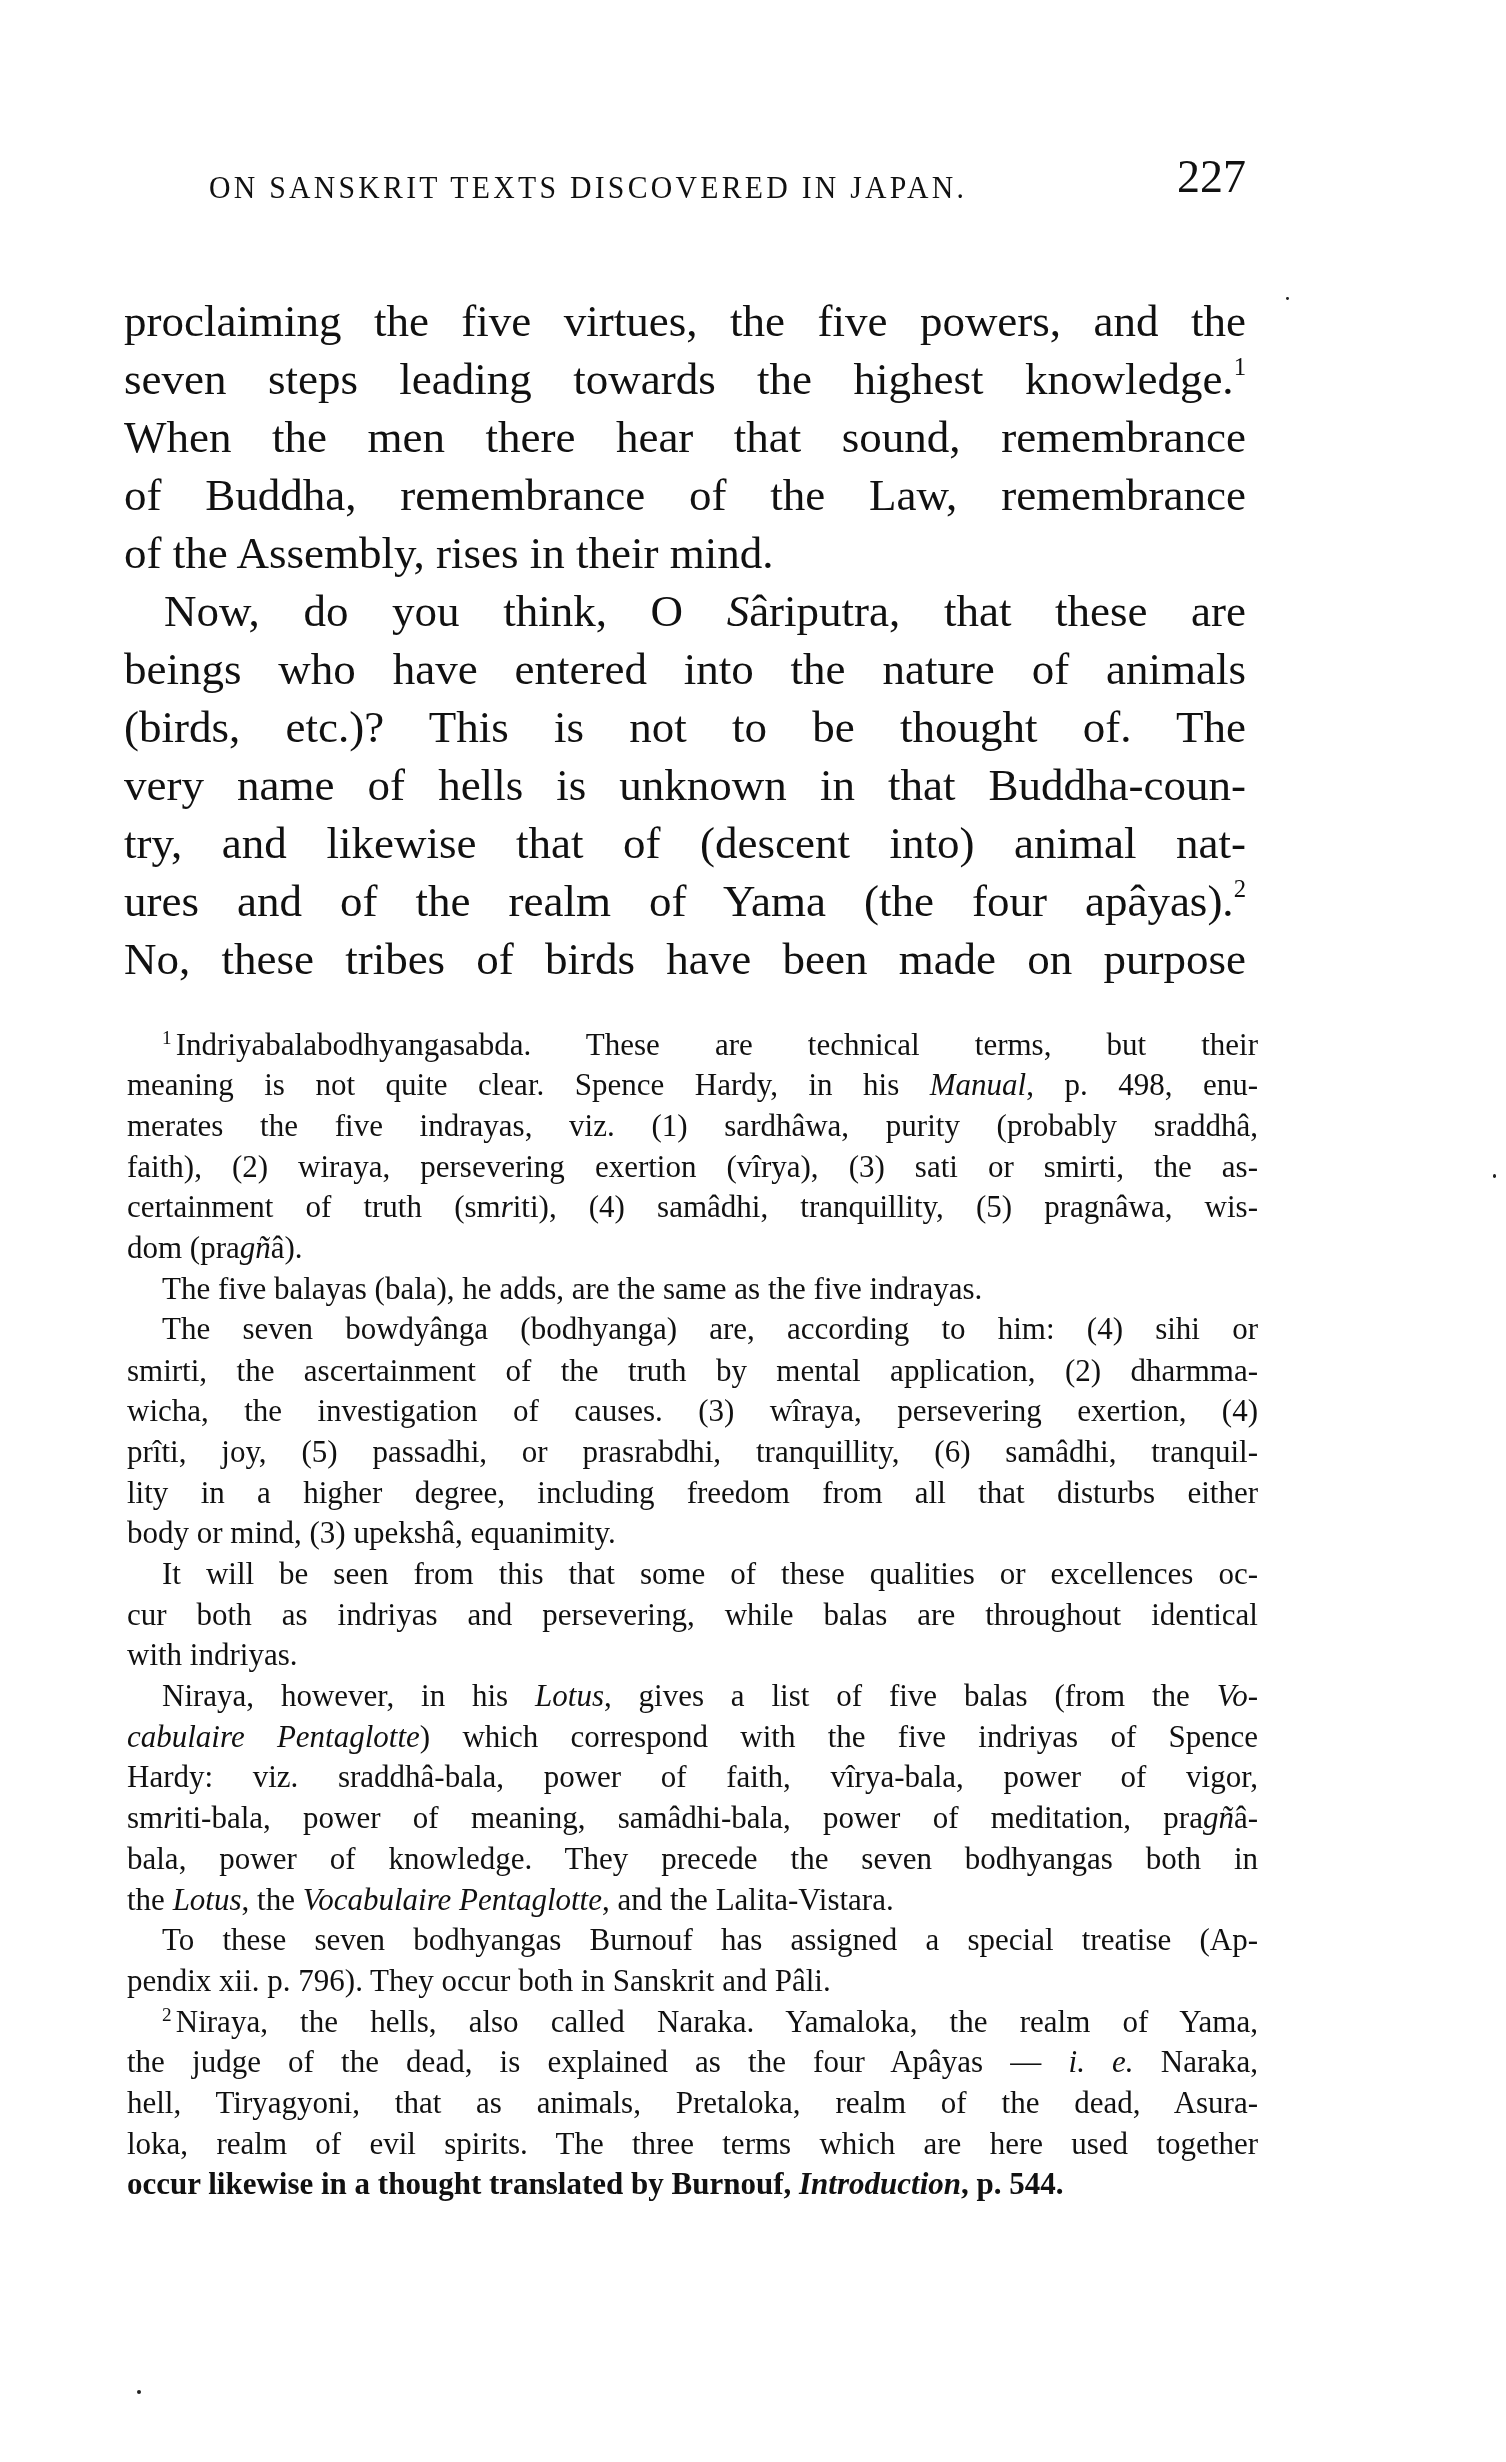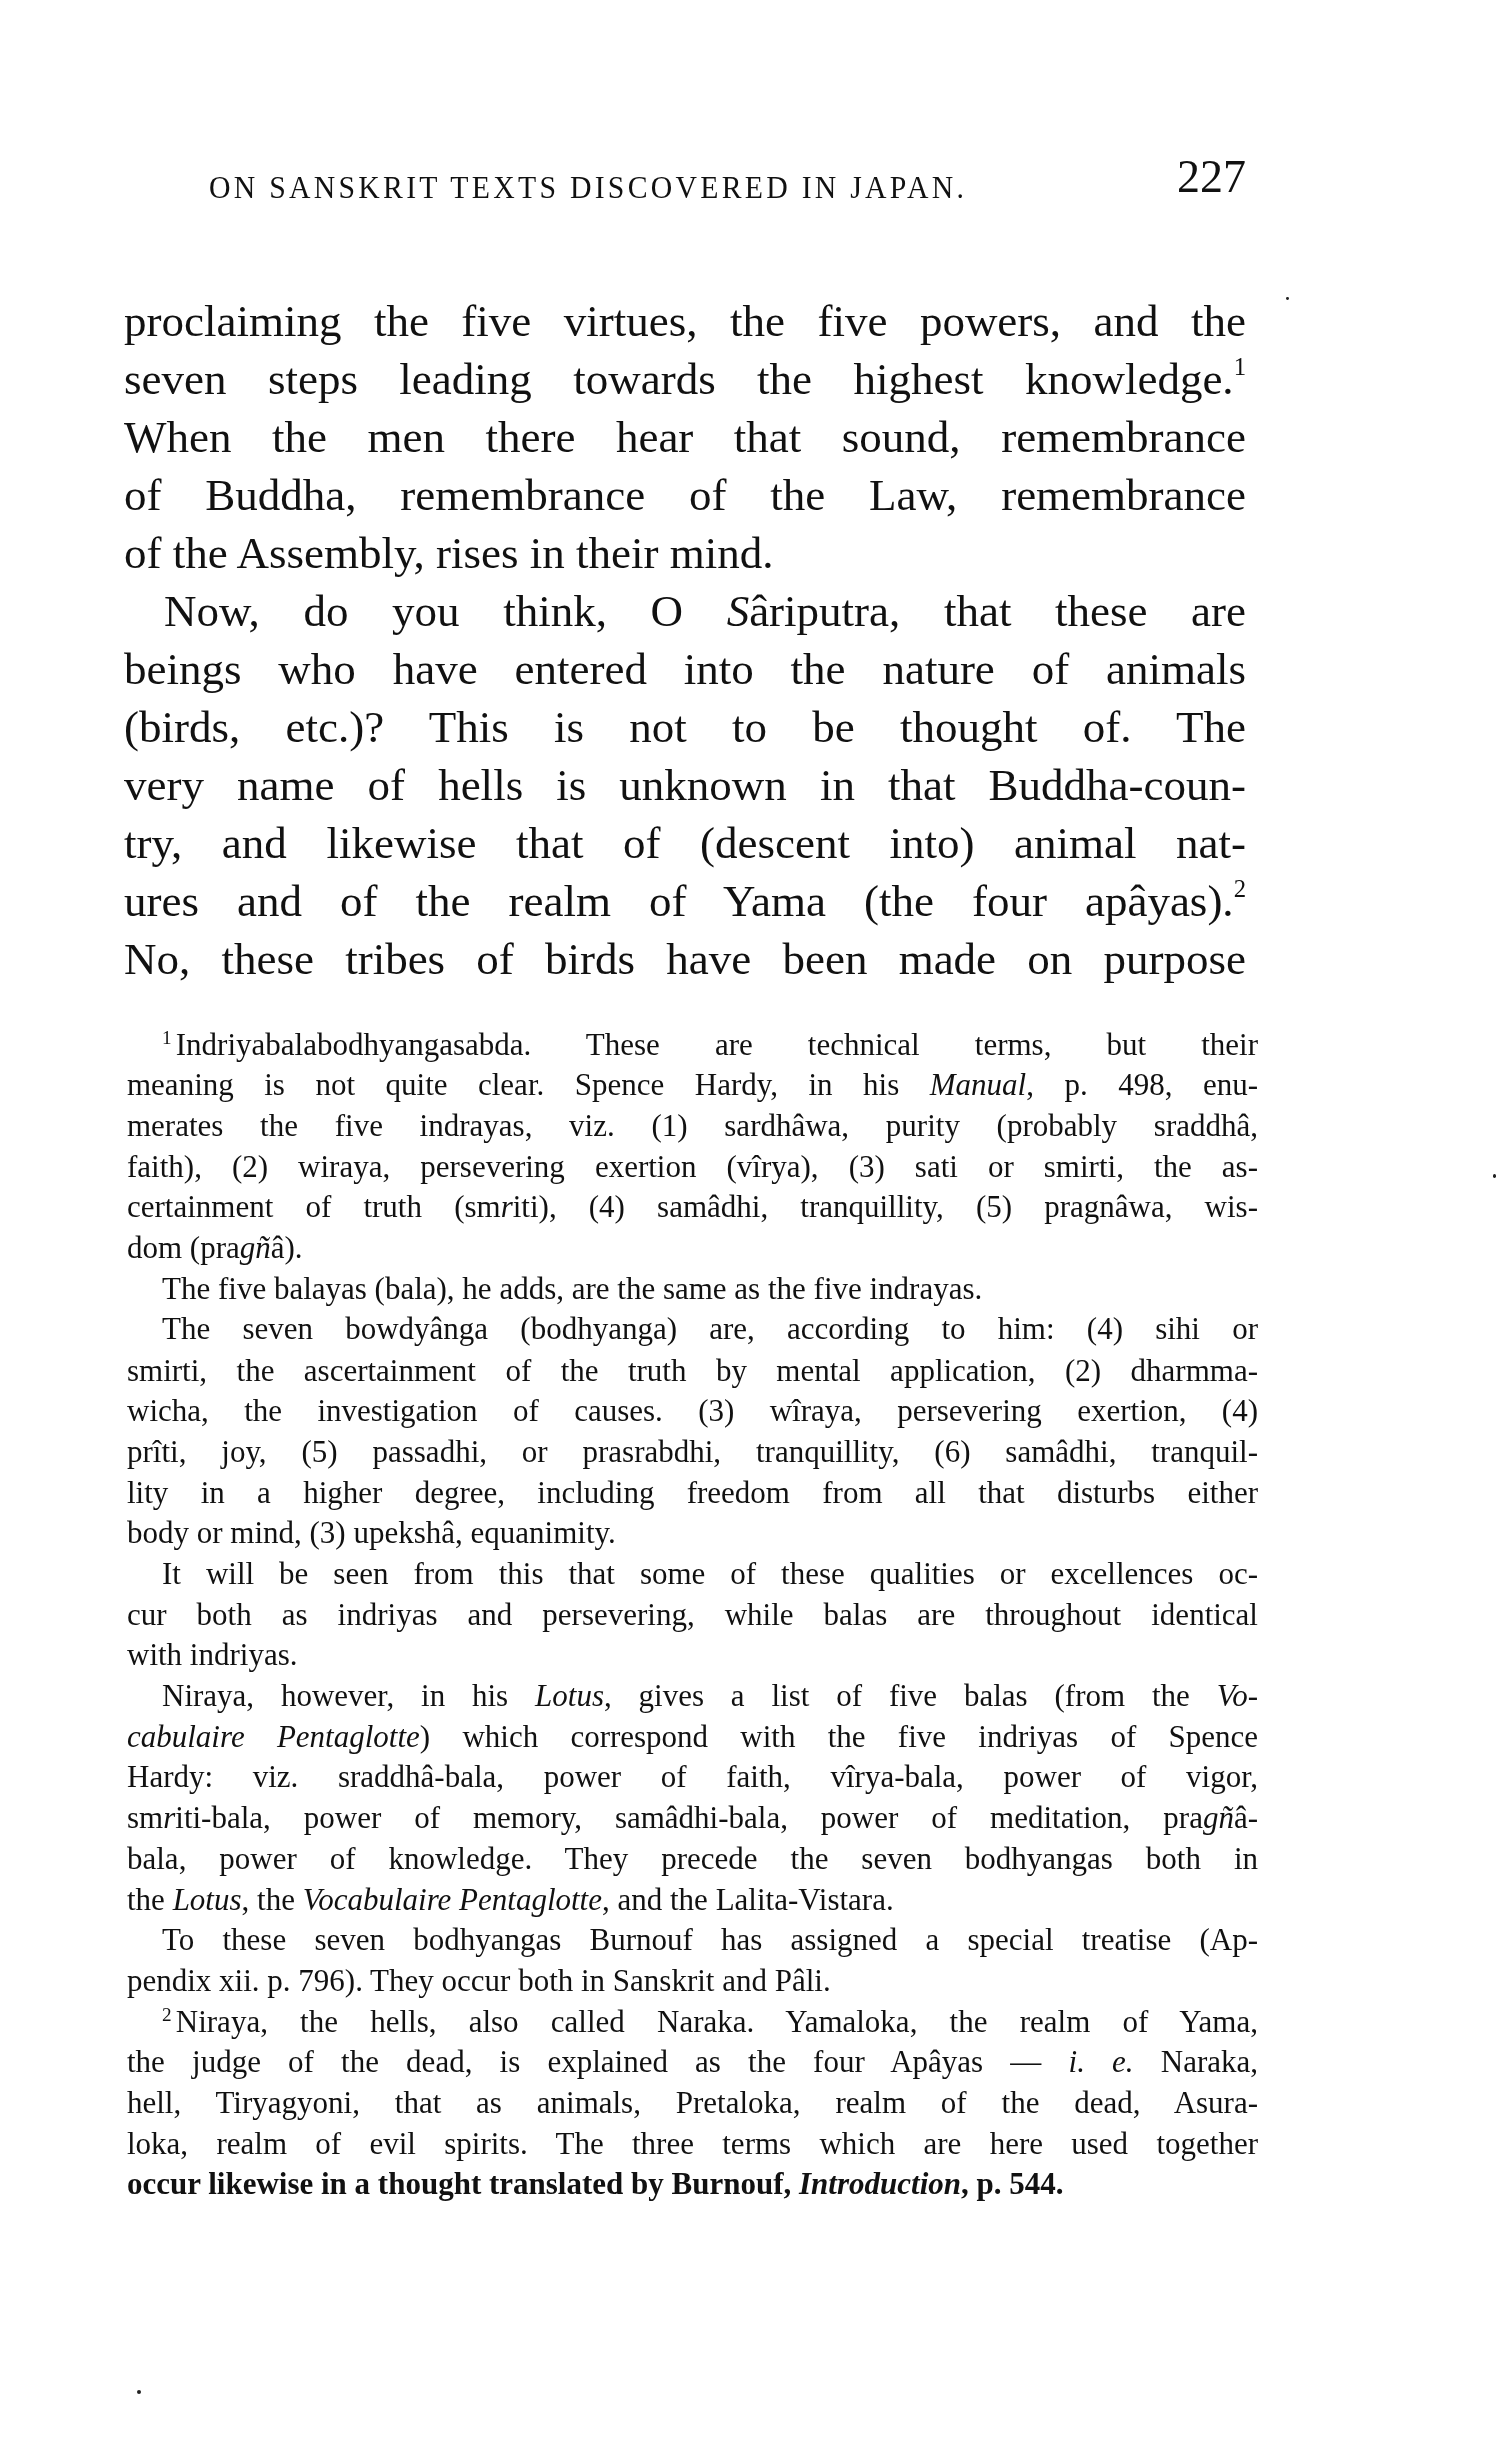--- a/index.html
+++ b/index.html
@@ -69,21 +69,21 @@
     <div class="line fn-line" style="top:1347px">wicha, the investigation of causes. (3) wîraya, persevering exertion, (4)</div>
     <div class="line fn-line" style="top:1388px">prîti, joy, (5) passadhi, or prasrabdhi, tranquillity, (6) samâdhi, tranquil-</div>
     <div class="line fn-line" style="top:1429px">lity in a higher degree, including freedom from all that disturbs either</div>
     <div class="line fn-line last" style="top:1469px">body or mind, (3) upekshâ, equanimity.</div>
     <div class="line fn-line indent" style="top:1510px">It will be seen from this that some of these qualities or excellences oc-</div>
     <div class="line fn-line" style="top:1551px">cur both as indriyas and persevering, while balas are throughout identical</div>
     <div class="line fn-line last" style="top:1591px">with indriyas.</div>
     <div class="line fn-line indent" style="top:1632px"><span>Niraya, however, in his </span><i>Lotus</i><span>, gives a list of five balas (from the </span><i>Vo-</i></div>
     <div class="line fn-line" style="top:1673px"><i>cabulaire Pentaglotte</i><span>) which correspond with the five indriyas of Spence</span></div>
     <div class="line fn-line" style="top:1713px">Hardy: viz. sraddhâ-bala, power of faith, vîrya-bala, power of vigor,</div>
-    <div class="line fn-line" style="top:1754px"><span>sm</span><i>r</i><span>iti-bala, power of memory, samâdhi-bala, power of meditation, pra</span><i>gñ</i><span>â-</span></div>
+    <div class="line fn-line" style="top:1754px"><span>sm</span><i>r</i><span>iti-bala, power of meaning, samâdhi-bala, power of meditation, pra</span><i>gñ</i><span>â-</span></div>
     <div class="line fn-line" style="top:1795px">bala, power of knowledge. They precede the seven bodhyangas both in</div>
     <div class="line fn-line last" style="top:1836px"><span>the </span><i>Lotus</i><span>, the </span><i>Vocabulaire Pentaglotte</i><span>, and the Lalita-Vistara.</span></div>
     <div class="line fn-line indent" style="top:1876px">To these seven bodhyangas Burnouf has assigned a special treatise (Ap-</div>
     <div class="line fn-line last" style="top:1917px">pendix xii. p. 796). They occur both in Sanskrit and Pâli.</div>
     <div class="line fn-line indent" style="top:1958px"><span class="fn-marker">2</span><span>Niraya, the hells, also called Naraka. Yamaloka, the realm of Yama,</span></div>
     <div class="line fn-line" style="top:1998px"><span>the judge of the dead, is explained as the four Apâyas — </span><i>i. e.</i><span> Naraka,</span></div>
     <div class="line fn-line" style="top:2039px">hell, Tiryagyoni, that as animals, Pretaloka, realm of the dead, Asura-</div>
     <div class="line fn-line" style="top:2080px">loka, realm of evil spirits. The three terms which are here used together</div>
     <div class="line fn-line heavy last" style="top:2120px"><span>occur likewise in a thought translated by Burnouf, </span><i>Introduction</i><span>, p. 544.</span></div>
   </div>

